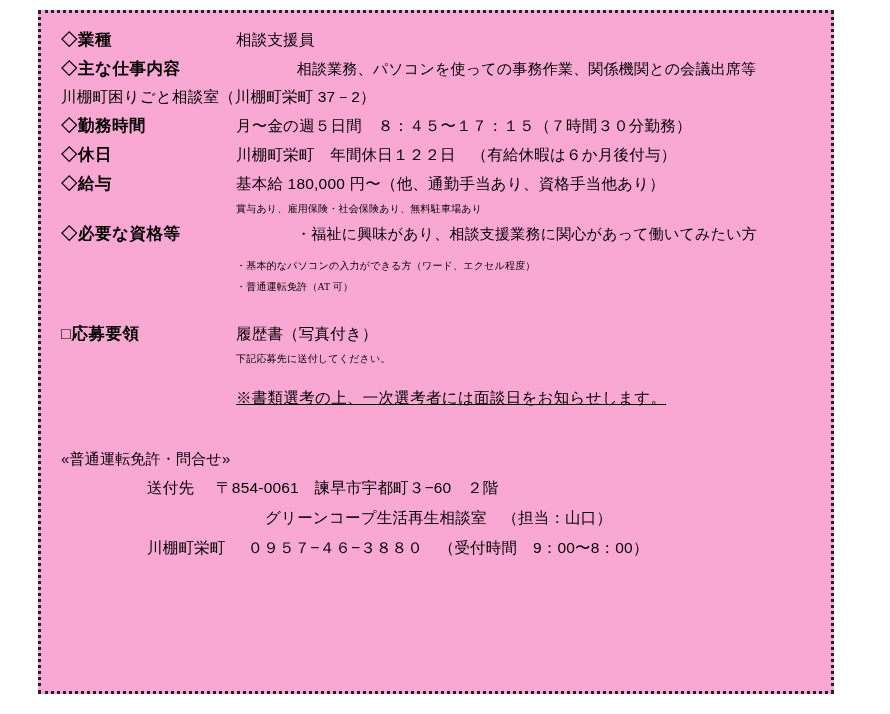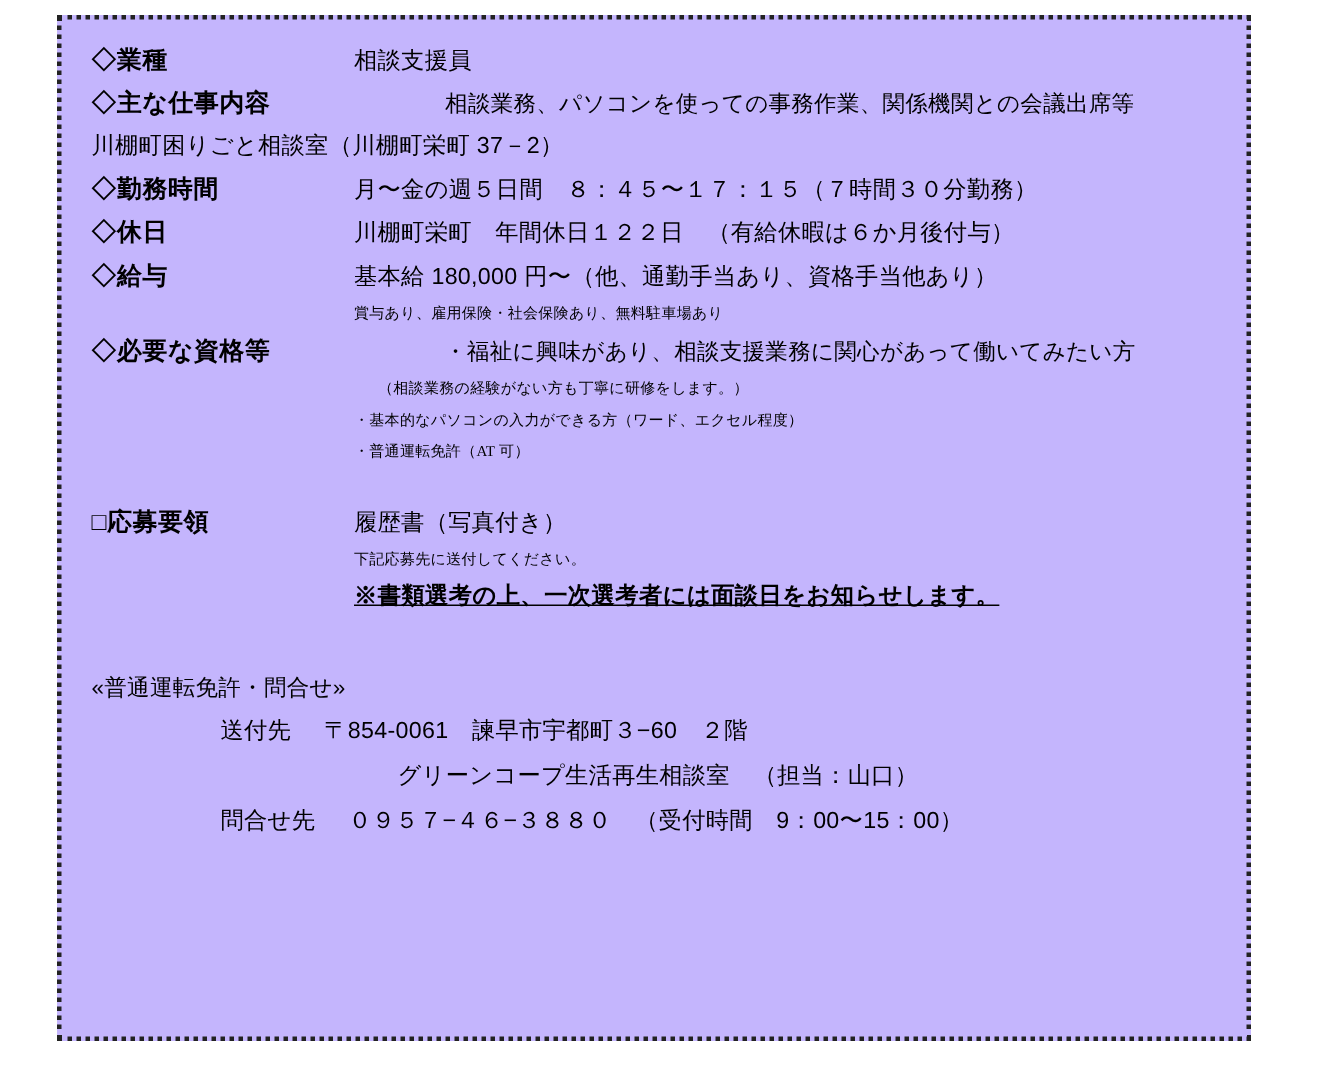--- a/index.html
+++ b/index.html
@@ -20,21 +20,21 @@
     box-sizing: border-box;
   }
   .frame {
     position: absolute;
     left: 38px;
     top: 10px;
     width: 796px;
     height: 684px;
     border: 3px dotted #222222;
     box-sizing: border-box;
-    background: #c4b5fd;
+    background: #f9a8d4;
   }
   .content {
     position: absolute;
     left: 20px;
     top: 16px;
     right: 14px;
   }
   .row {
     display: flex;
     align-items: baseline;
@@ -69,25 +69,26 @@
   .bullet-line {
     font-size: 10px;
     letter-spacing: 0.2px;
     white-space: nowrap;
     font-family: Liberation Serif, serif;
   }
   .indent-1 {
     padding-left: 16px;
   }
   .bold-underline {
-    font-weight: bold;
+    font-weight: normal;
     text-decoration: underline;
     font-size: 15.5px;
     letter-spacing: 0.3px;
     white-space: nowrap;
+    margin-top: 15px;
   }
   .gap-lg {
     height: 22px;
   }
   .gap-xl {
     height: 34px;
   }
   .footer-head {
     font-size: 15px;
     letter-spacing: 0.2px;
@@ -156,21 +157,20 @@
         <div class="cont-spacer"></div>
         <div class="bullet-line">賞与あり、雇用保険・社会保険あり、無料駐車場あり</div>
       </div>
 
       <div class="row">
         <div class="label">◇必要な資格等</div>
         <div class="value small">・福祉に興味があり、相談支援業務に関心があって働いてみたい方</div>
       </div>
       <div class="cont-row">
         <div class="cont-spacer"></div>
-        <div class="bullet-line indent-1">（相談業務の経験がない方も丁寧に研修をします。）</div>
       </div>
       <div class="cont-row">
         <div class="cont-spacer"></div>
         <div class="bullet-line">・基本的なパソコンの入力ができる方（ワード、エクセル程度）</div>
       </div>
       <div class="cont-row">
         <div class="cont-spacer"></div>
         <div class="bullet-line">・普通運転免許（AT 可）</div>
       </div>
 
@@ -194,19 +194,19 @@
       <div class="footer-head">«普通運転免許・問合せ»</div>
 
       <div class="footer-row">
         <div class="footer-label">送付先</div>
         <div class="footer-value">〒854-0061　諫早市宇都町３−60　２階</div>
       </div>
       <div class="footer-row sub">
         <div class="footer-value">グリーンコープ生活再生相談室　（担当：山口）</div>
       </div>
       <div class="footer-row">
-        <div class="footer-label">問合せ先</div>
-        <div class="footer-value">０９５７−４６−３８８０　（受付時間　9：00〜15：00）</div>
+        <div class="footer-label">川棚町栄町</div>
+        <div class="footer-value">０９５７−４６−３８８０　（受付時間　9：00〜8：00）</div>
       </div>
 
     </div>
   </div>
 </div>
 
 </body></html>

